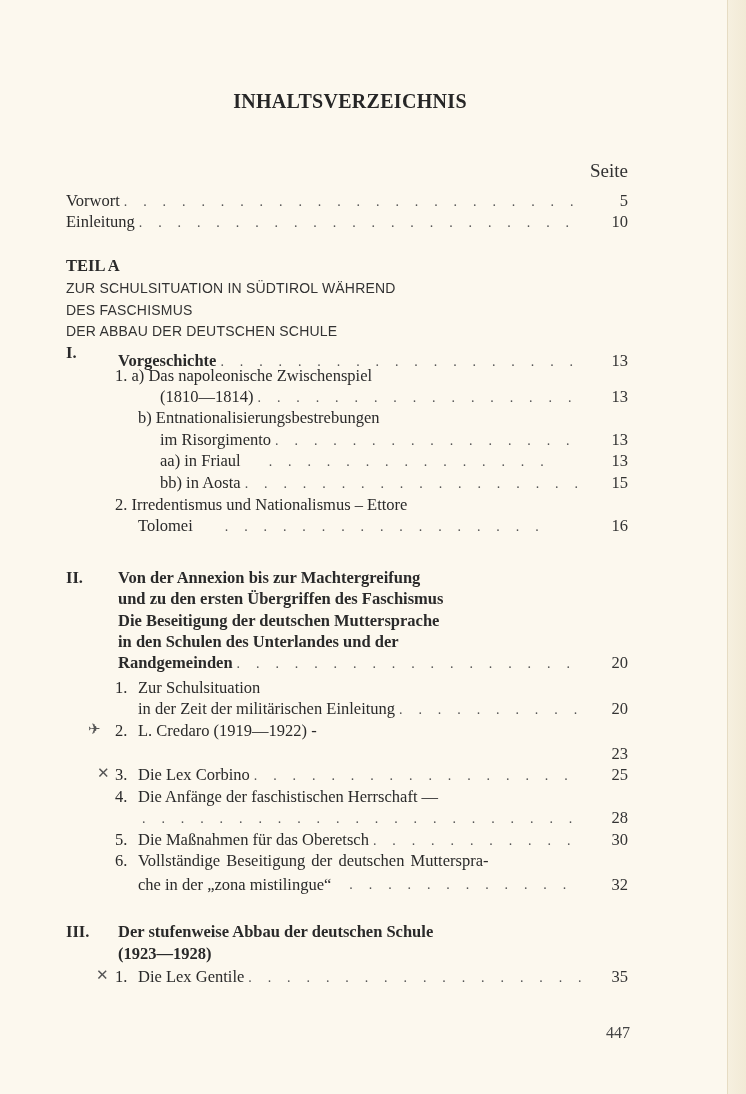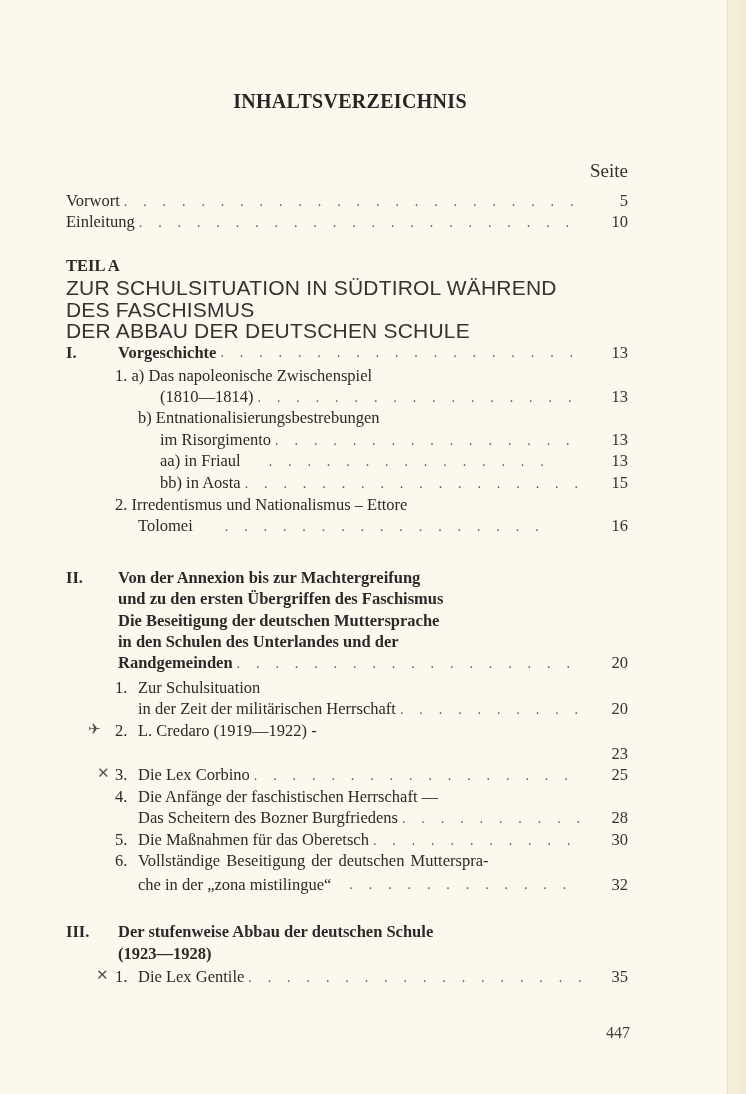--- a/index.html
+++ b/index.html
@@ -31,21 +31,21 @@
   .entry { display:flex; align-items:baseline; }
   .entry .txt { white-space:nowrap; }
   .entry .dots {
     flex:1; overflow:hidden; white-space:nowrap; color:#555;
     margin-left:4px; letter-spacing:6.2px; font-size:14px;
   }
   .entry .pg {
     width:46px; text-align:right; color:#333;
   }
   .bold { font-weight:bold; }
-  .caps { font-family:"Liberation Sans", sans-serif; font-size:21px; letter-spacing:0.2px; color:#333; }
+  .caps { font-family:"Liberation Sans", sans-serif; font-size:14px; letter-spacing:0.2px; color:#333; }
   .roman {
     position:absolute; left:66px; font-weight:bold; font-size:16.5px; height:22px; line-height:22px;
   }
   .mark {
     position:absolute; font-family:"DejaVu Sans", sans-serif; font-size:15px; color:#555;
   }
   .pagenum {
     position:absolute; top:1024px; left:590px; width:40px; text-align:right;
     font-size:16px; color:#444;
   }
@@ -68,21 +68,21 @@
   <span class="dots">. . . . . . . . . . . . . . . . . . . . . . . . . . . . . . . . . . . . . . . . . . . .</span>
   <span class="pg">10</span>
 </div>
 
 <div class="line bold" style="top:255px; left:66px;">TEIL A</div>
 <div class="line caps" style="top:277px; left:66px;">ZUR SCHULSITUATION IN SÜDTIROL WÄHREND</div>
 <div class="line caps" style="top:299px; left:66px;">DES FASCHISMUS</div>
 <div class="line caps" style="top:320px; left:66px;">DER ABBAU DER DEUTSCHEN SCHULE</div>
 
 <div class="roman" style="top:342px;">I.</div>
-<div class="line entry bold" style="top:342px; left:118px; width:510px;align-items:flex-end;">
+<div class="line entry bold" style="top:350px; left:118px; width:510px;">
   <span class="txt">Vorgeschichte</span>
   <span class="dots" style="font-weight:normal;">. . . . . . . . . . . . . . . . . . . . . . . . . . . . . . . . . . . . . . . . . . . .</span>
   <span class="pg" style="font-weight:normal;">13</span>
 </div>
 
 <div class="line" style="top:365px; left:115px;">1. a) Das napoleonische Zwischenspiel</div>
 <div class="line entry" style="top:386px; left:160px; width:468px;">
   <span class="txt">(1810—1814)</span>
   <span class="dots">. . . . . . . . . . . . . . . . . . . . . . . . . . . . . . . . . . . . . . . . . . . .</span>
   <span class="pg">13</span>
@@ -117,21 +117,21 @@
 <div class="line bold" style="top:631px; left:118px;">in den Schulen des Unterlandes und der</div>
 <div class="line entry bold" style="top:652px; left:118px; width:510px;">
   <span class="txt">Randgemeinden</span>
   <span class="dots" style="font-weight:normal;">. . . . . . . . . . . . . . . . . . . . . . . . . . . . . . . . . . . . . . . . . . . .</span>
   <span class="pg" style="font-weight:normal;">20</span>
 </div>
 
 <div class="line" style="top:677px; left:115px;">1.</div>
 <div class="line" style="top:677px; left:138px;">Zur Schulsituation</div>
 <div class="line entry" style="top:698px; left:138px; width:490px;">
-  <span class="txt">in der Zeit der militärischen Herrschaft</span>
+  <span class="txt">in der Zeit der militärischen Einleitung</span>
   <span class="dots">. . . . . . . . . . . . . . . . . . . . . . . . . . . . . . . . . . . . . . . . . . . .</span>
   <span class="pg">20</span>
 </div>
 
 <div class="mark" style="top:720px; left:88px;">✈</div>
 <div class="line" style="top:720px; left:115px;">2.</div>
 <div class="line" style="top:720px; left:138px;">L. Credaro (1919—1922) -</div>
 <div class="line entry" style="top:743px; left:138px; width:490px;">
   <span class="dots" style="visibility:hidden;">. . . . . . . . . . . . . . . . . . . . . . . . . . . . . . . . . . . . . . . . . . . .</span>
   <span class="pg">23</span>
@@ -141,21 +141,20 @@
 <div class="line" style="top:764px; left:115px;">3.</div>
 <div class="line entry" style="top:764px; left:138px; width:490px;">
   <span class="txt">Die Lex Corbino</span>
   <span class="dots">. . . . . . . . . . . . . . . . . . . . . . . . . . . . . . . . . . . . . . . . . . . .</span>
   <span class="pg">25</span>
 </div>
 
 <div class="line" style="top:786px; left:115px;">4.</div>
 <div class="line" style="top:786px; left:138px;">Die Anfänge der faschistischen Herrschaft —</div>
 <div class="line entry" style="top:807px; left:138px; width:490px;">
-  <span class="txt">Das Scheitern des Bozner Burgfriedens</span>
   <span class="dots">. . . . . . . . . . . . . . . . . . . . . . . . . . . . . . . . . . . . . . . . . . . .</span>
   <span class="pg">28</span>
 </div>
 
 <div class="line" style="top:829px; left:115px;">5.</div>
 <div class="line entry" style="top:829px; left:138px; width:490px;">
   <span class="txt">Die Maßnahmen für das Oberetsch</span>
   <span class="dots">. . . . . . . . . . . . . . . . . . . . . . . . . . . . . . . . . . . . . . . . . . . .</span>
   <span class="pg">30</span>
 </div>

